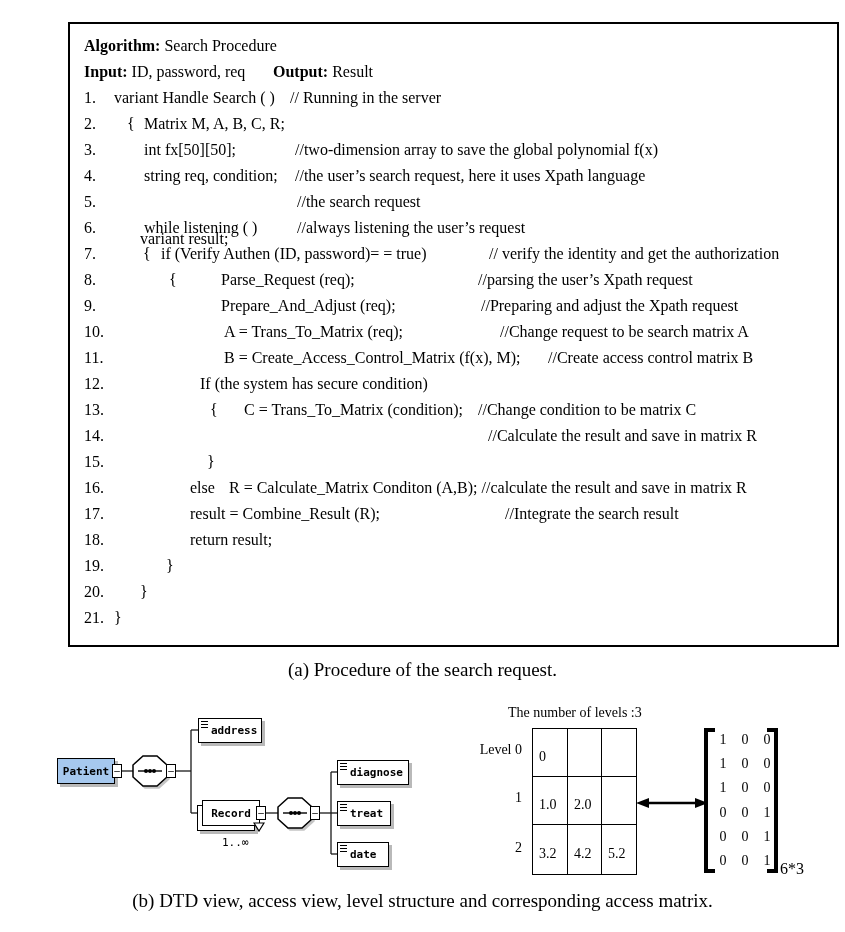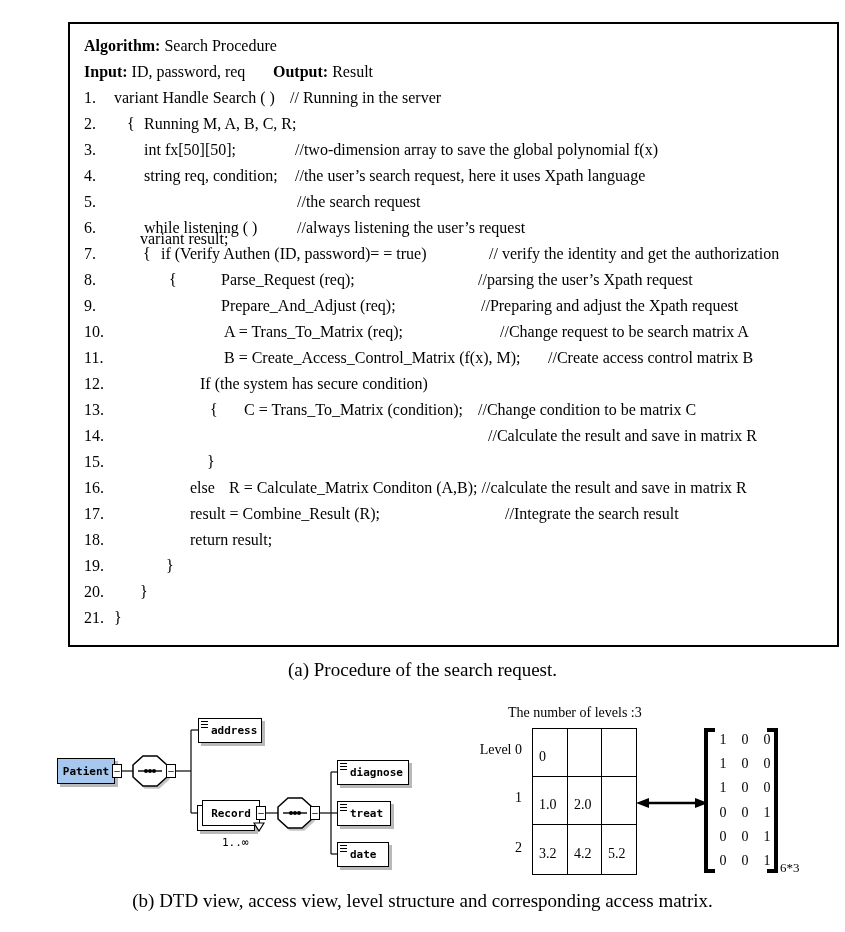--- a/index.html
+++ b/index.html
@@ -57,21 +57,21 @@
   .lt-cell.bt{border-top:1px solid #000;}
   
   #lr-arrow{position:absolute;left:636px;top:95px;}
   
   .bracket{position:absolute;top:28px;width:11px;height:145px;box-sizing:border-box;}
   #bracket-l{left:704px;border-left:4px solid #000;border-top:4px solid #000;border-bottom:4px solid #000;}
   #bracket-r{left:767px;border-right:4px solid #000;border-top:4px solid #000;border-bottom:4px solid #000;}
   #matrix-values{position:absolute;left:712px;top:28px;width:66px;height:145px;display:grid;
     grid-template-columns:repeat(3,22px);grid-template-rows:repeat(6,1fr);}
   .mx-cell{display:flex;align-items:center;justify-content:center;font-size:14px;}
-  #matrix-dim{position:absolute;left:780px;top:160px;font-size:13px;}
+  #matrix-dim{position:absolute;left:780px;top:160px;font-size:16px;}
 </style>
 </head>
 <body>
 
 <div class="algo-box">
   <div class="algo-row" style="top:12px">
     <span class="hgroup" style="left:14px"><span class="bold">Algorithm:</span><span> Search Procedure</span></span>
   </div>
   <div class="algo-row" style="top:38px">
     <span class="hgroup" style="left:14px"><span class="bold">Input:</span><span> ID, password, req</span></span>
@@ -79,21 +79,21 @@
   </div>
   <div>
       <div class="algo-row" style="top: 64px;">
         <span class="seg" style="left: 14px;">1.</span>
         <span class="seg" style="left: 44px;">variant Handle Search ( )</span>
         <span class="seg" style="left: 220px;">// Running in the server</span>
       </div>
       <div class="algo-row" style="top: 90px;">
         <span class="seg" style="left: 14px;">2.</span>
         <span class="seg" style="left: 57px;">{</span>
-        <span class="seg" style="left: 74px;">Running M, A, B, C, R;</span>
+        <span class="seg" style="left: 74px;">Matrix M, A, B, C, R;</span>
       </div>
       <div class="algo-row" style="top: 116px;">
         <span class="seg" style="left: 14px;">3.</span>
         <span class="seg" style="left: 74px;">int fx[50][50];</span>
         <span class="seg" style="left: 225px;">//two-dimension array to save the global polynomial f(x)</span>
       </div>
       <div class="algo-row" style="top: 142px;">
         <span class="seg" style="left: 14px;">4.</span>
         <span class="seg" style="left: 74px;">string req, condition;</span>
         <span class="seg" style="left: 225px;">//the user’s search request, here it uses Xpath language</span>

